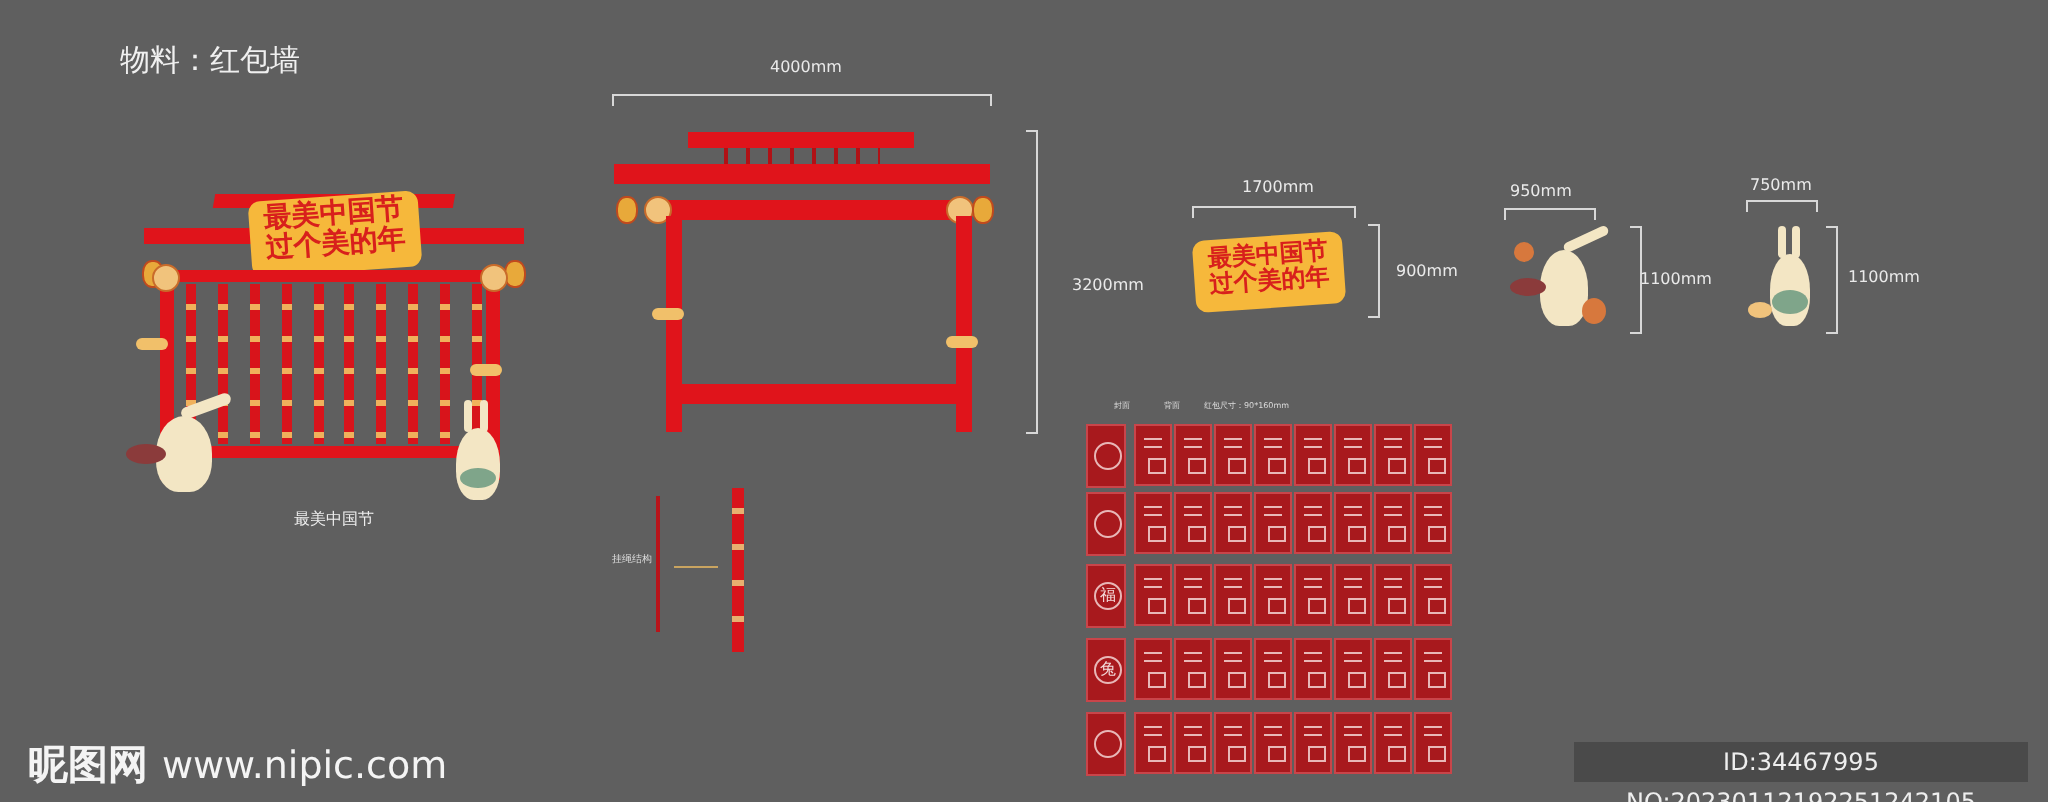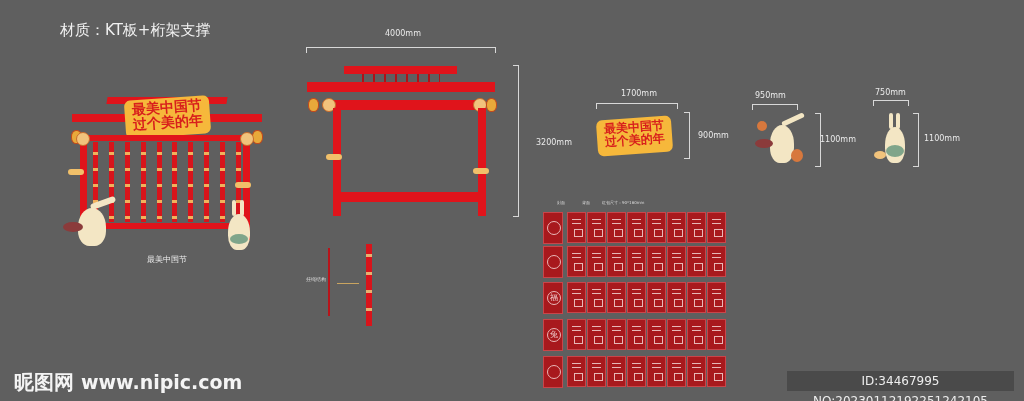--- a/index.html
+++ b/index.html
@@ -21,21 +21,21 @@
   .watermark{left:14px;top:369px;font-size:20px;font-weight:bold;color:#f4f4f4;}
   .idbar{left:787px;top:371px;width:227px;height:20px;background:#4a4a4a;color:#eee;font-size:12px;line-height:20px;text-align:center;}
   .lantern{position:absolute;width:9px;height:12px;background:#e8a93a;border-radius:45%;border:1px solid #c04a1e;}
   .knob{position:absolute;width:12px;height:12px;border-radius:50%;background:#f1c37c;border:1px solid #c96b2a;}
   .cloud{position:absolute;width:16px;height:6px;background:#f1c06a;border-radius:6px;}
 </style>
 </head>
 <body>
 
 <div class="abs spec">
-  <div>材质：KT板+桁架支撑</div>
+  <div>物料：红包墙</div>
 </div>
 
 <div class="abs" style="left:60px;top:90px;width:210px;height:160px;">
 
   <div class="abs red" style="left:47px;top:7px;width:120px;height:7px;transform:skewX(-10deg);"></div>
   <div class="abs red" style="left:12px;top:24px;width:190px;height:8px;"></div>
   <div class="abs title-plaque" style="left:65px;top:8px;width:85px;height:38px;font-size:14px;padding-top:2px;box-sizing:border-box;transform:rotate(-4deg);">
     <div>最美中国节</div>
     <div>过个美的年</div>
   </div>
@@ -359,16 +359,16 @@
     </div>
   <div class="envelope" style="left:167px;top:144px;">
       <div class="ln" style="top:6px"></div>
       <div class="ln" style="top:10px"></div>
       <div class="ic"></div>
     </div>
 </div>
 
 <div class="abs watermark">
   <span>昵图网</span>
-  <span style="font-weight:bold;font-size:19px;">www.nipic.com</span>
+  <span style="font-weight:normal;font-size:19px;">www.nipic.com</span>
 </div>
 
 <div class="abs idbar">ID:34467995 NO:20230112192251242105</div>
 
 </body></html>

